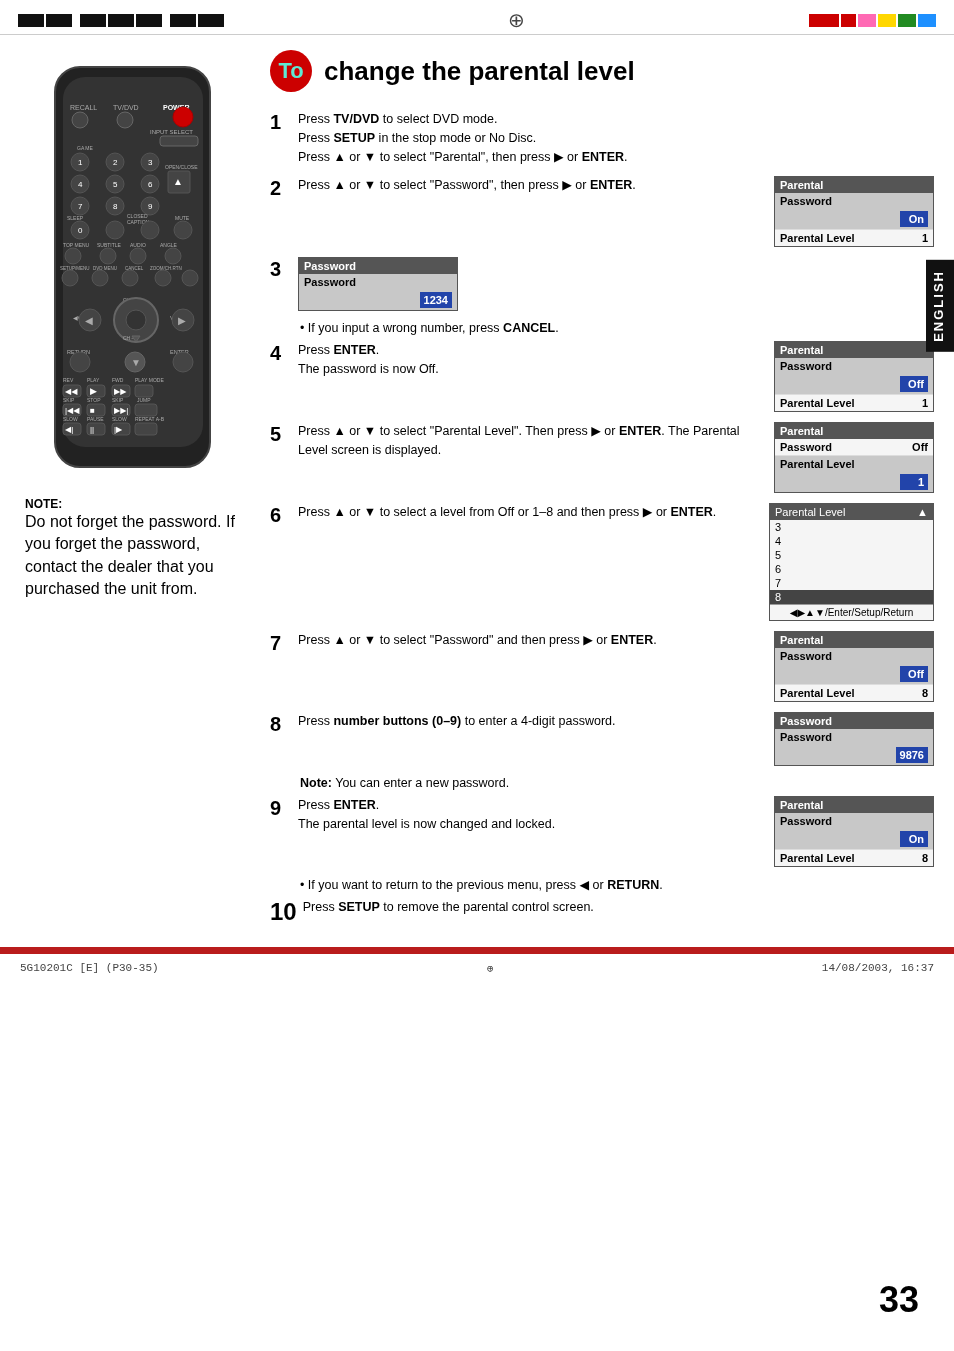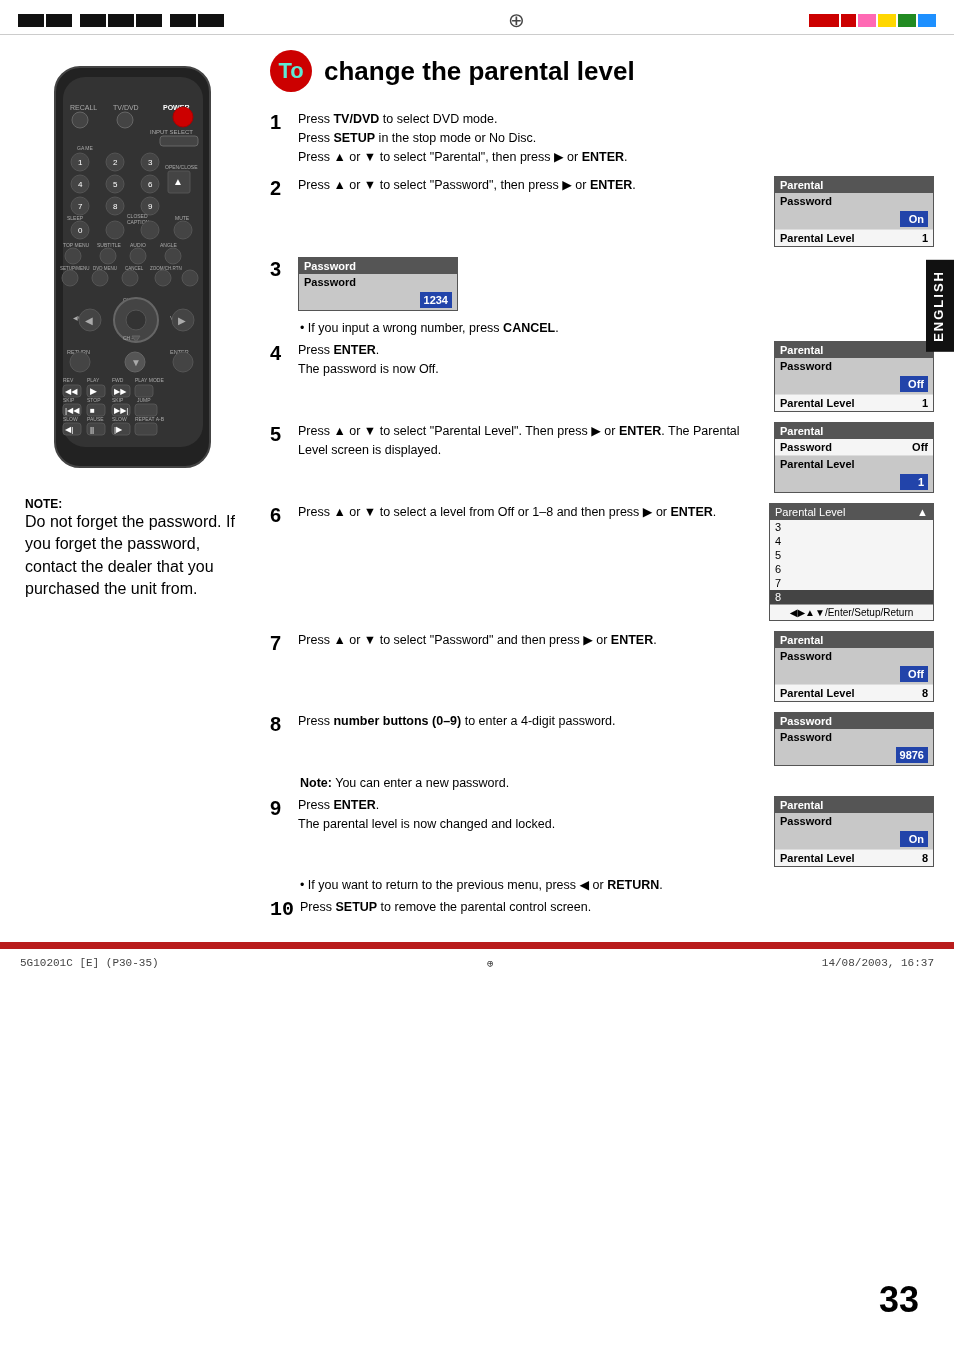--- a/index.html
+++ b/index.html
@@ -629,21 +629,21 @@
             </div>
           </div>
         </div>
       </div>
 
       <div class="bullet-step">
         • If you want to return to the previous menu, press ◀ or <b>RETURN</b>.
       </div>
 
       <div class="step">
-        <div class="step-num" style="font-size:20px;font-family:Liberation Mono, monospace;">10</div>
+        <div class="step-num" style="font-size:24px;">10</div>
         <div class="step-content">
           <div class="step-text">
             Press <b>SETUP</b> to remove the parental control screen.
           </div>
         </div>
       </div>
 
     </div>
   </div>
 

